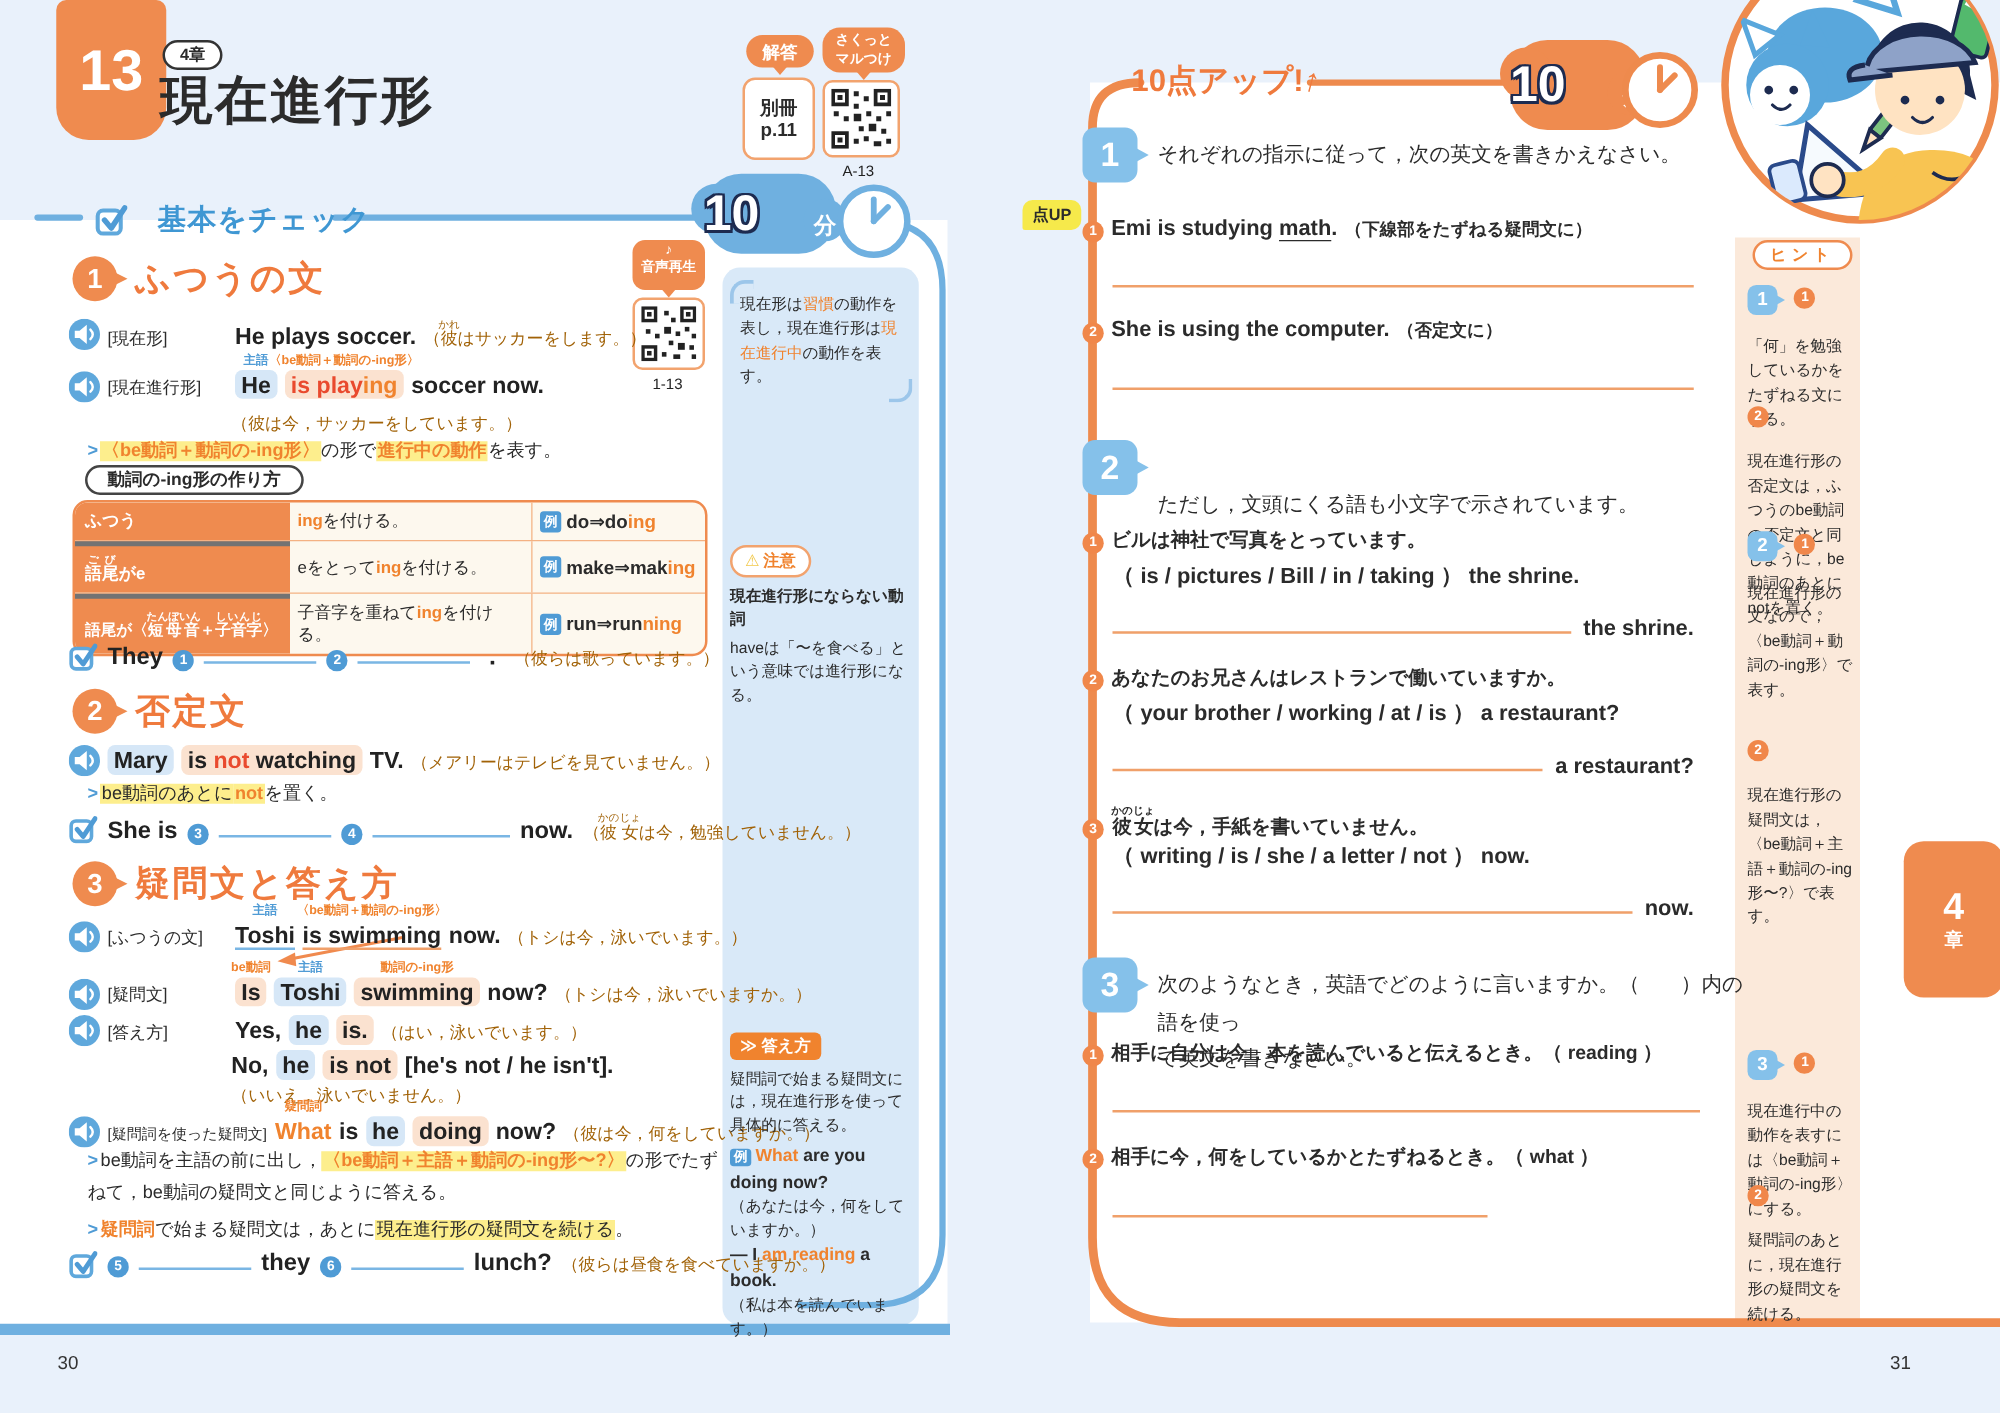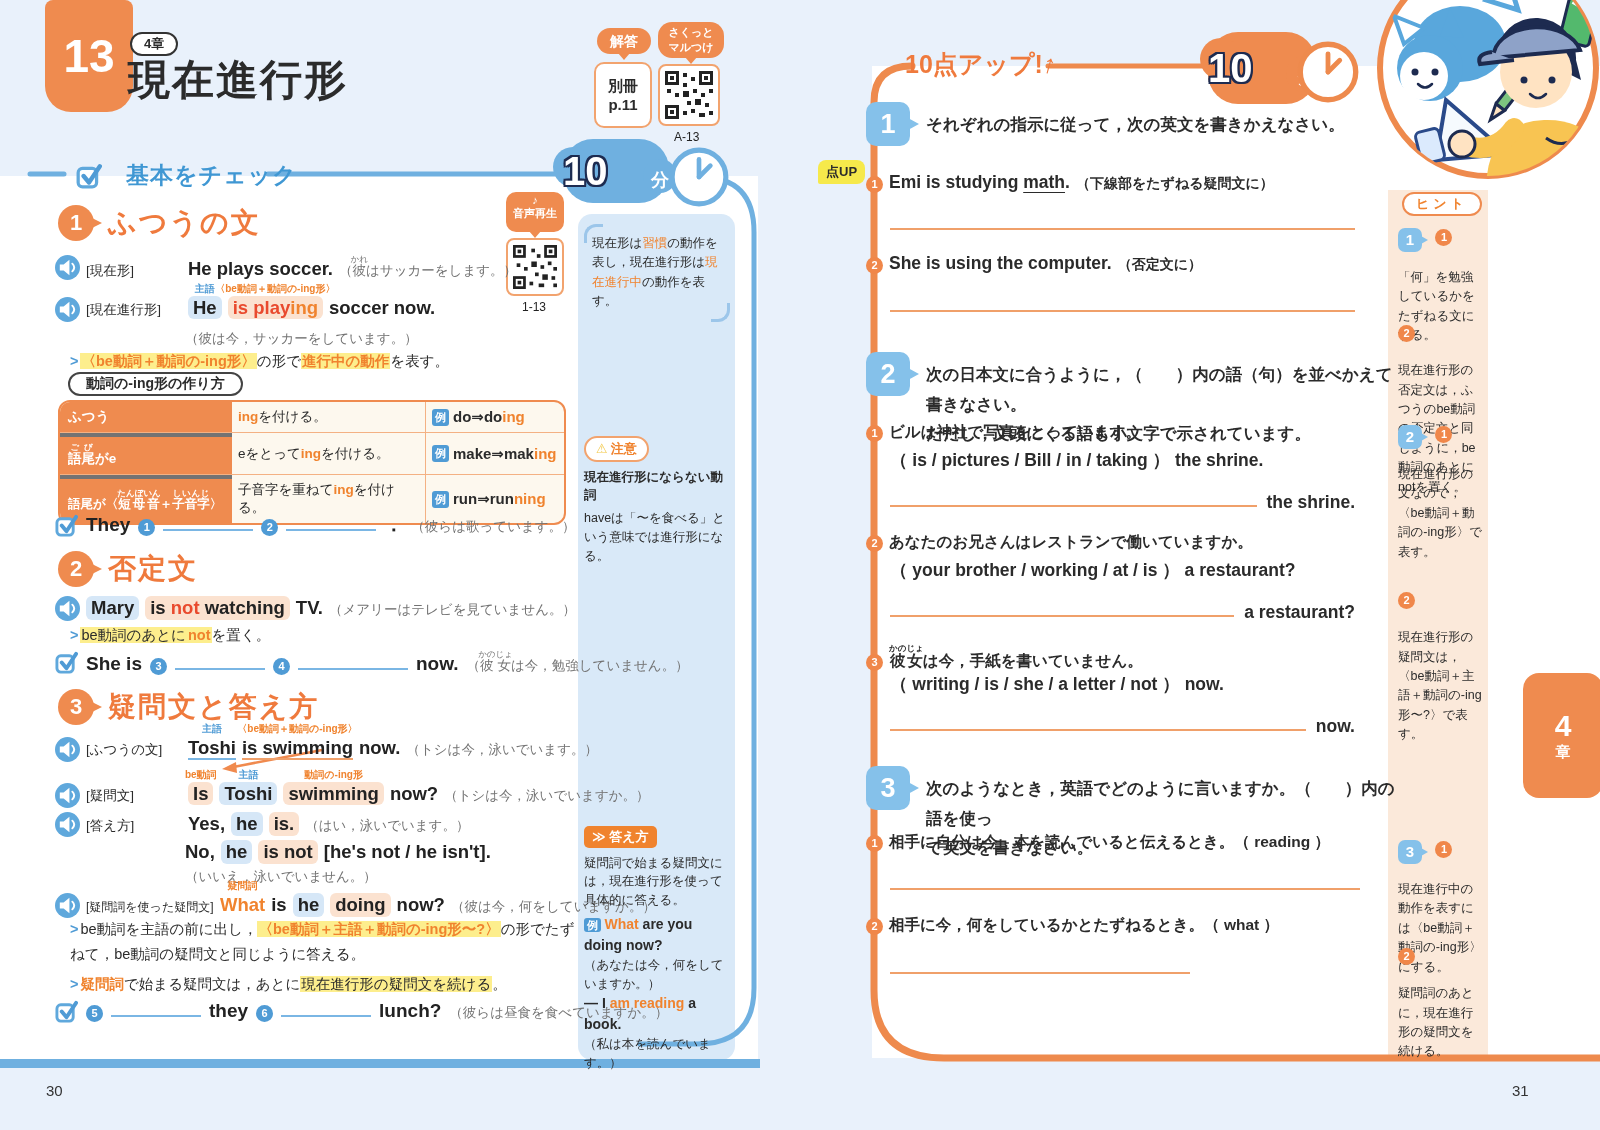--- a/index.html
+++ b/index.html
@@ -42,21 +42,21 @@
   .seccirc{position:relative;width:36px;height:36px;border-radius:50%;background:#ef8b4f;color:#fff;
     font-weight:800;font-size:22px;display:flex;align-items:center;justify-content:center;flex:none}
   .seccirc::after{content:"";position:absolute;right:-8px;top:13px;border-left:10px solid #ef8b4f;
     border-top:5px solid transparent;border-bottom:5px solid transparent}
   .sec-h .t{color:#ef7a3d;font-size:28px;font-weight:800;letter-spacing:2px}
   
   .exrow{position:absolute;display:flex;align-items:baseline;gap:6px;white-space:nowrap}
   .exrow .lbl{font-size:13.5px;min-width:96px;flex:none}
   .exrow .lbl.small{font-size:12px;min-width:128px}
   .en{font-size:18.5px;font-weight:bold;color:#222}
-  .ja{font-size:13.5px;color:#737373}
+  .ja{font-size:13.5px;color:#a16207}
   rt{font-size:8.5px}
   .hb{background:#d6e7f7;border-radius:6px;padding:1px 5px}
   .hp{background:#fbe2d0;border-radius:6px;padding:1px 5px}
   .hy{background:#fdee8d;padding:0 1px}
   .org{color:#f0832e}
   .red{color:#e94a2e}
   .annwrap{position:relative;display:inline-block}
   .anno{position:absolute;top:-13px;left:50%;transform:translateX(-50%);font-size:10px;font-weight:bold;
     line-height:1;white-space:nowrap}
   .anno-b{color:#4f9bd5}.anno-o{color:#f0832e}
@@ -101,21 +101,21 @@
     border-radius:5px;padding:1px 8px}
   .howto .enq{font-size:14px;font-weight:bold}
   
   #tenten{left:905px;top:48px;color:#ef7a3d;font-size:25px;font-weight:800;display:flex;align-items:center;gap:0}
   #tenten .uar{font-size:26px;transform:rotate(15deg)}
   .qsq{position:relative;width:44px;height:44px;border-radius:10px;background:#85c1ea;color:#fff;
     font-weight:800;font-size:27px;display:flex;align-items:center;justify-content:center;flex:none}
   .qsq::after{content:"";position:absolute;right:-9px;top:16px;border-left:11px solid #85c1ea;
     border-top:6px solid transparent;border-bottom:6px solid transparent}
   .qhead{position:absolute;display:flex;align-items:flex-start;gap:16px}
-  .qhead .p{font-size:16.5px;font-weight:bold;line-height:1.8;padding-top:8px}
+  .qhead .p{font-size:16.5px;font-weight:normal;line-height:1.8;padding-top:8px}
   .ritem{position:absolute;display:flex;align-items:baseline;gap:6px;white-space:nowrap}
   .ritem .ja2{font-size:15.5px;font-weight:bold}
   .ren{font-size:17.5px;font-weight:bold}
   .rnote{font-size:14px;font-weight:bold}
   .aline{position:absolute;display:flex;align-items:baseline;gap:10px}
   .aline .line{flex:1;border-bottom:2px solid #f0a06a;height:2px;align-self:flex-end;margin-bottom:6px}
   .aline .tail{font-size:17.5px;font-weight:bold}
   #tenup{left:818px;top:160px;background:#f6e94b;border-radius:8px 8px 8px 2px;padding:3px 8px;
     font-size:13px;font-weight:800;z-index:3}
   
@@ -587,21 +587,21 @@
   <span class="nb nb-o">2</span>
   <span class="ren">She is using the computer.</span>
   <span class="rnote">（否定文に）</span>
 </div>
 <div class="aline z2" style="left:890px;top:310px;width:465px">
     <span class="line"></span>
   </div>
 
 <div class="qhead z2" style="left:866px;top:352px;width:530px">
   <span class="qsq">2</span>
-  <span class="p"><span>次の日本文に合うように，（　　）内の語（句）を並べかえて書きなさい。</span><br><span>ただし，文頭にくる語も小文字で示されています。</span></span>
+  <span class="p"><br><span>ただし，文頭にくる語も小文字で示されています。</span></span>
 </div>
 
 <div class="ritem z2" style="left:866px;top:422px">
   <span class="nb nb-o">1</span>
   <span class="ja2">ビルは神社で写真をとっています。</span>
 </div>
 <div class="abs z2 ren" style="left:890px;top:448px">（ is / pictures / Bill / in / taking ） the shrine.</div>
 <div class="aline z2" style="left:890px;top:492px;width:465px">
   <span class="line"></span>
     <span class="tail">the shrine.</span>

